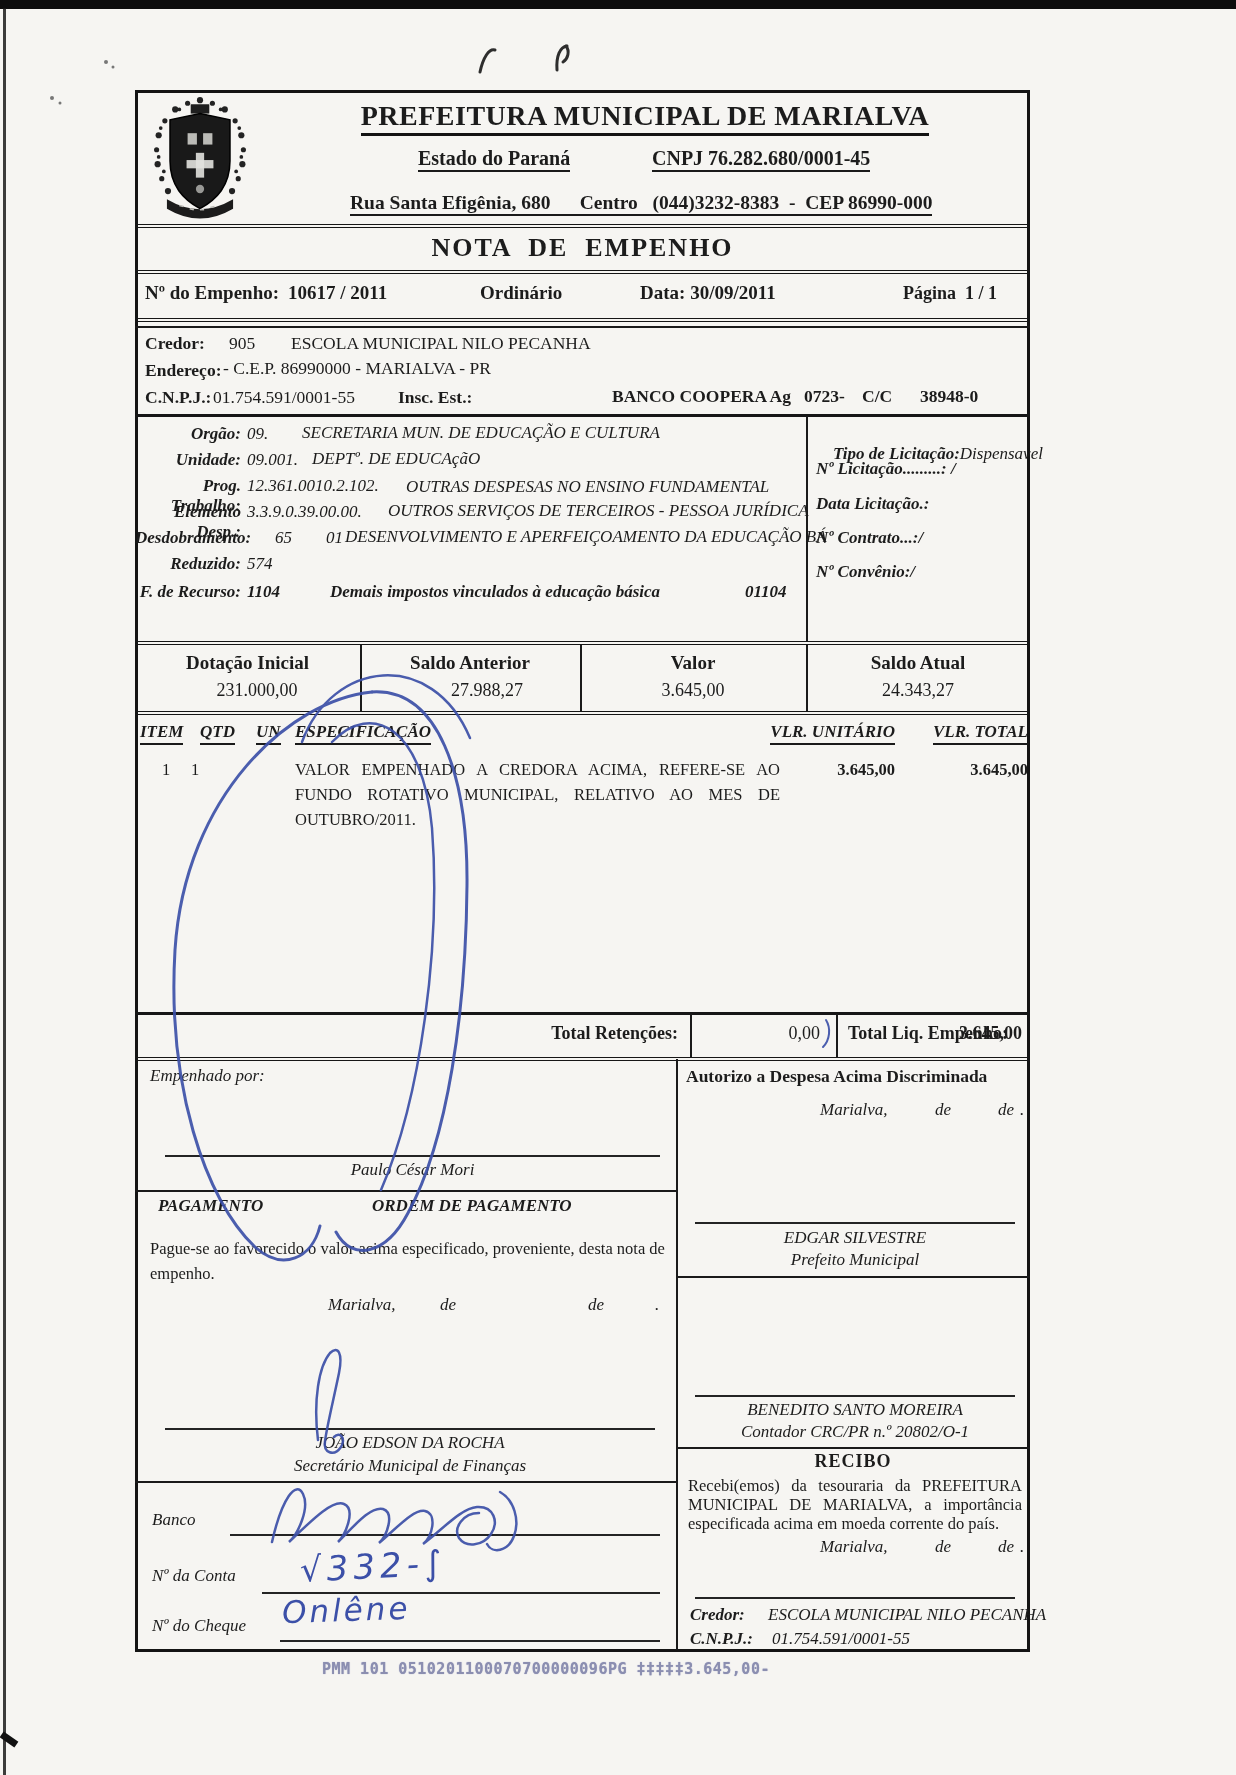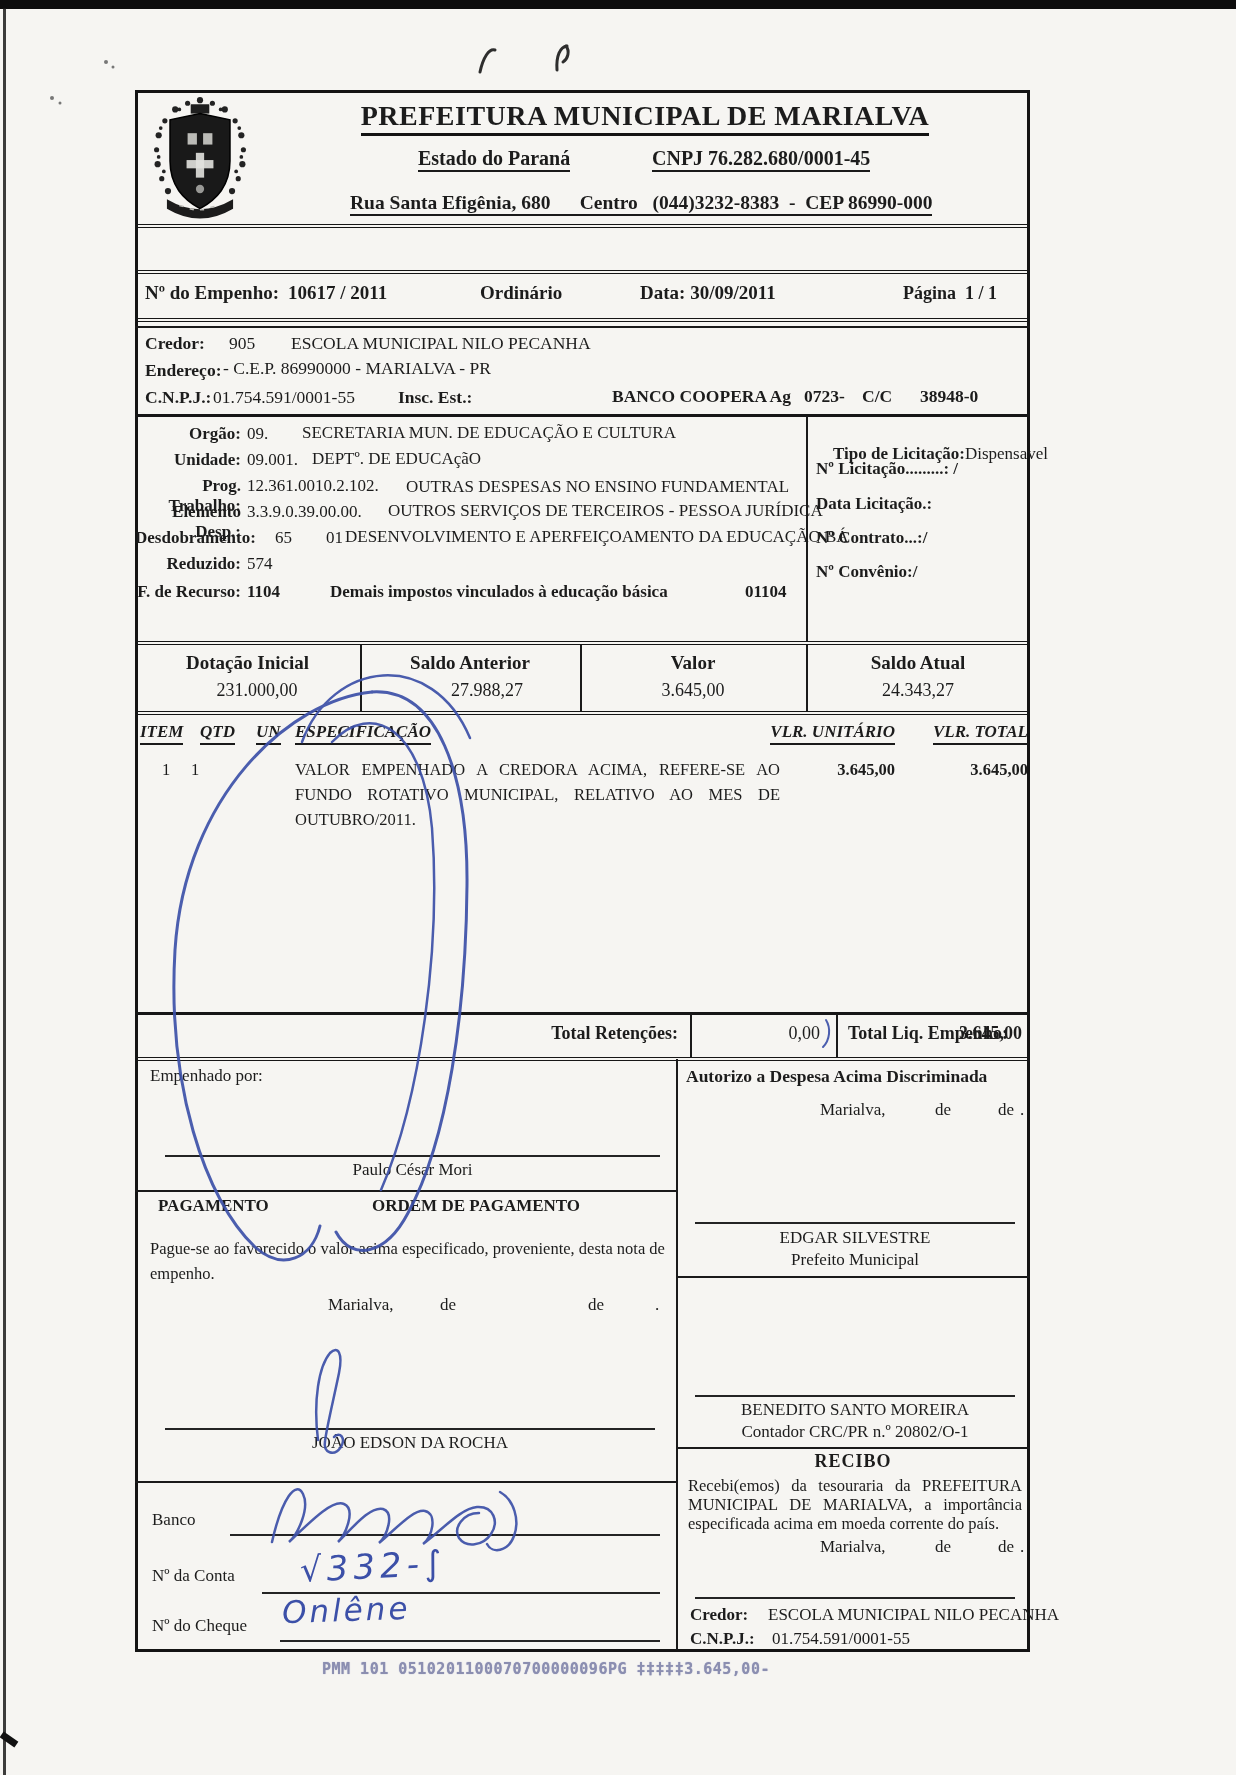--- a/index.html
+++ b/index.html
@@ -11,21 +11,21 @@
   .ctr{text-align:center;}
   .rt{text-align:right;}
   .jst{text-align:justify;}
   .u2{border-bottom:2px solid #1a1a1a;padding-bottom:1px;}
   .u3{border-bottom:3px solid #141414;padding-bottom:2px;}
   .hl{position:absolute;height:0;border-top:2px solid #1a1a1a;}
   .hl3{position:absolute;height:0;border-top:3px solid #161616;}
   .hld{position:absolute;height:0;border-top:4px double #161616;}
   .vl{position:absolute;width:0;border-left:2px solid #1a1a1a;}
   .sig{position:absolute;height:0;border-top:2px solid #242424;}
-  .f17{font-size:17px;}
+  .f17{font-size:17px;font-style:italic;}
   .f175{font-size:17.5px;}
   .f16{font-size:16.5px;line-height:25px;}
   .f19{font-size:19px;}
   .f18{font-size:18px;}
   .f20{font-size:20px;}
   .hand{font-family:"DejaVu Sans",sans-serif;font-style:italic;color:#3c50a8;}
   .mp{font-family:"DejaVu Sans Mono",monospace;font-weight:bold;font-size:15px;
       color:#8b8eb0;letter-spacing:.5px;text-shadow:0 0 1px #9b9ec0;}
   .ith{font-style:italic;font-weight:bold;font-size:17px;border-bottom:2px solid #1a1a1a;display:inline-block;padding-bottom:1px;}
 </style>
@@ -93,20 +93,23 @@
     <span class="b f20 u2">Estado do Paraná</span>
   </div>
   <div class="abs" style="left:652px;top:147px;">
     <span class="b f20 u2">CNPJ 76.282.680/0001-45</span>
   </div>
   <div class="abs" style="left:350px;top:192px;">
     <span class="b u2 pre" style="font-size:19.5px;">Rua Santa Efigênia, 680      Centro   (044)3232-8383  -  CEP 86990-000</span>
   </div>
   <div class="hld" style="left:135px;top:224px;width:895px;"></div>
 
+  <div class="abs ctr" style="left:135px;top:233px;width:895px;">
+    <span class="b pre" style="font-size:26px;letter-spacing:2px;">NOTA  DE  EMPENHO</span>
+  </div>
   <div class="hld" style="left:135px;top:270px;width:895px;"></div>
 
   <div class="abs b f19" style="left:145px;top:282px;">Nº do Empenho:</div>
   <div class="abs b f19" style="left:288px;top:282px;">10617 / 2011</div>
   <div class="abs b f19" style="left:480px;top:282px;">Ordinário</div>
   <div class="abs b f19" style="left:640px;top:282px;">Data: 30/09/2011</div>
   <div class="abs b f18 pre" style="left:903px;top:283px;">Página  1 / 1</div>
   <div class="hld" style="left:135px;top:318px;width:895px;"></div>
 
   <div class="hl" style="left:135px;top:326px;width:895px;"></div>
@@ -213,20 +216,21 @@
 
   <div class="abs f17" style="left:0;top:1295px;">
     <span class="abs" style="left:328px;">Marialva,</span>
     <span class="abs" style="left:440px;">de</span>
     <span class="abs" style="left:588px;">de</span>
     <span class="abs" style="left:655px;">.</span>
   </div>
 
   <div class="sig" style="left:165px;top:1428px;width:490px;"></div>
   <div class="abs f17 ctr" style="left:165px;top:1433px;width:490px;">JOÃO EDSON DA ROCHA</div>
+  <div class="abs f17 ctr" style="left:165px;top:1456px;width:490px;">Secretário Municipal de Finanças</div>
   <div class="hl" style="left:135px;top:1481px;width:541px;"></div>
 
   <div class="abs f17" style="left:152px;top:1510px;">Banco</div>
   <div class="sig" style="left:230px;top:1534px;width:430px;"></div>
   <div class="abs f17" style="left:152px;top:1566px;">Nº da Conta</div>
   <div class="sig" style="left:262px;top:1592px;width:398px;"></div>
   <div class="abs f17" style="left:152px;top:1616px;">Nº do Cheque</div>
   <div class="sig" style="left:280px;top:1640px;width:380px;"></div>
 
   <div class="abs hand" style="left:300px;top:1546px;font-size:34px;letter-spacing:5px;transform:rotate(-3deg);">√332-∫</div>

